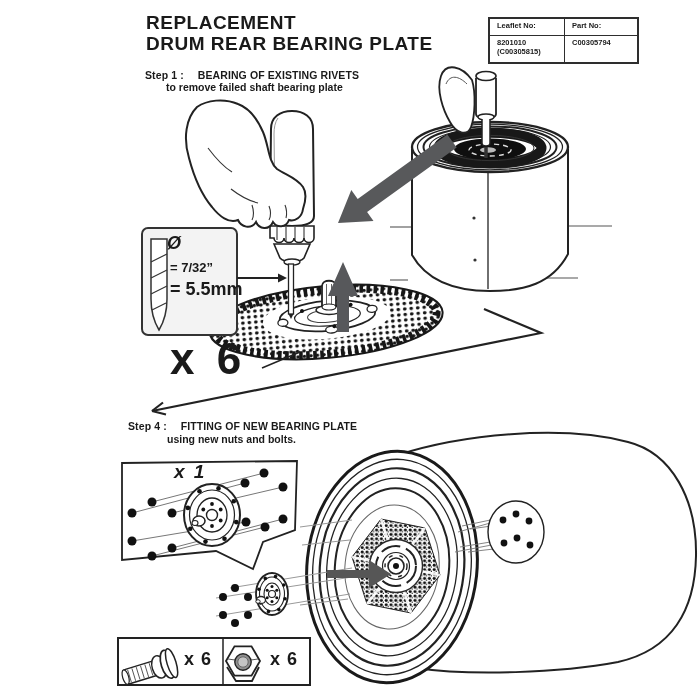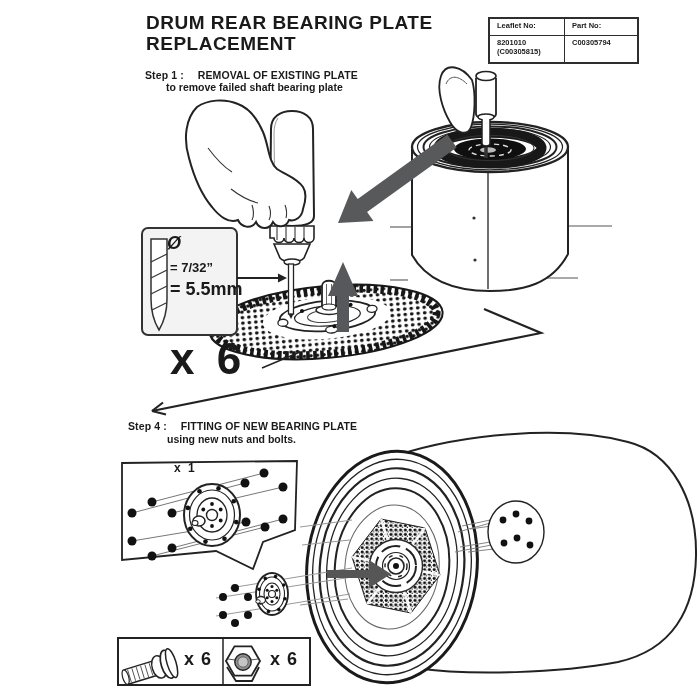--- a/index.html
+++ b/index.html
@@ -10,21 +10,21 @@
   .title{left:146px;top:12px;font-size:19px;font-weight:800;letter-spacing:.5px;line-height:21px;}
   .step-head{font-size:10.5px;font-weight:bold;letter-spacing:.1px;}
   .step-head .lbl{margin-right:11px;}
   .step-sub{font-size:10.5px;font-weight:bold;}
   .s1h{left:145px;top:69px;} .s1s{left:166px;top:81px;}
   .s2h{left:128px;top:420px;} .s2s{left:167px;top:422px;margin-top:11px;}
   .dia-sym{left:167px;top:233px;font-size:18px;font-weight:bold;font-style:italic;}
   .dia-imp{left:170px;top:260px;font-size:13px;font-weight:bold;}
   .dia-met{left:170px;top:279px;font-size:18px;font-weight:bold;}
   .qty-big{left:170px;top:334px;font-size:44px;font-weight:800;letter-spacing:5px;}
-  .qty-x1{left:174px;top:461px;font-size:12px;font-weight:800;letter-spacing:2px;}
+  .qty-x1{left:174px;top:461px;font-size:19px;font-weight:800;letter-spacing:2px;font-style:italic;}
   .qty-bolt{left:184px;top:649px;font-size:18px;font-weight:800;letter-spacing:1px;}
   .qty-nut{left:270px;top:649px;font-size:18px;font-weight:800;letter-spacing:1px;}
   table.info{position:absolute;left:488px;top:17px;z-index:2;border-collapse:collapse;
              table-layout:fixed;width:120px;}
   table.info th,table.info td{border:1px solid #2e2e2e;font-size:7.5px;font-weight:bold;
              text-align:left;vertical-align:top;padding:2px 7px;line-height:9px;}
   table.info{border:2px solid #2e2e2e;}
   table.info th{height:12px;} table.info td{height:22px;}
 </style>
 </head>
@@ -311,43 +311,43 @@
       <polygon points="226,661 234.5,646.3 251.5,646.3 260,661 251.5,675.7 234.5,675.7" fill="#fff" stroke="#222" stroke-width="1.8"></polygon>
       <circle cx="243" cy="662" r="8.2" fill="#8f8f8f" stroke="#222" stroke-width="1.4"></circle>
       <circle cx="243" cy="662" r="5.2" fill="#c4c4c4" stroke="#666" stroke-width="1"></circle>
       <line x1="228" y1="659" x2="235" y2="660" stroke="#444" stroke-width="0.9"></line>
       <line x1="258" y1="659" x2="251" y2="660" stroke="#444" stroke-width="0.9"></line>
     </g>
   </g>
 </svg>
 
 <div class="txt title">
+  <div>REPLACEMENT</div>
   <div>DRUM REAR BEARING PLATE</div>
-  <div>REPLACEMENT</div>
 </div>
 
 <table class="info">
   <tbody>
         <tr>
     <th style="width:60px">Leaflet No:</th>
     <th style="width:58px">Part No:</th>
   </tr>
   <tr>
     <td>
       <div>8201010</div>
       <div>(C00305815)</div>
     </td>
     <td>C00305794</td>
   </tr>
 </tbody>
     </table>
 
 <div class="txt step-head s1h">
   <span class="lbl">Step 1 :</span>
-  <span>REMOVAL OF EXISTING PLATE</span>
+  <span>BEARING OF EXISTING RIVETS</span>
 </div>
 <div class="txt step-sub s1s">to remove failed shaft bearing plate</div>
 
 <div class="txt dia-sym">Ø</div>
 <div class="txt dia-imp">= 7/32”</div>
 <div class="txt dia-met">= 5.5mm</div>
 
 <div class="txt qty-big">x 6</div>
 
 <div class="txt step-head s2h">

